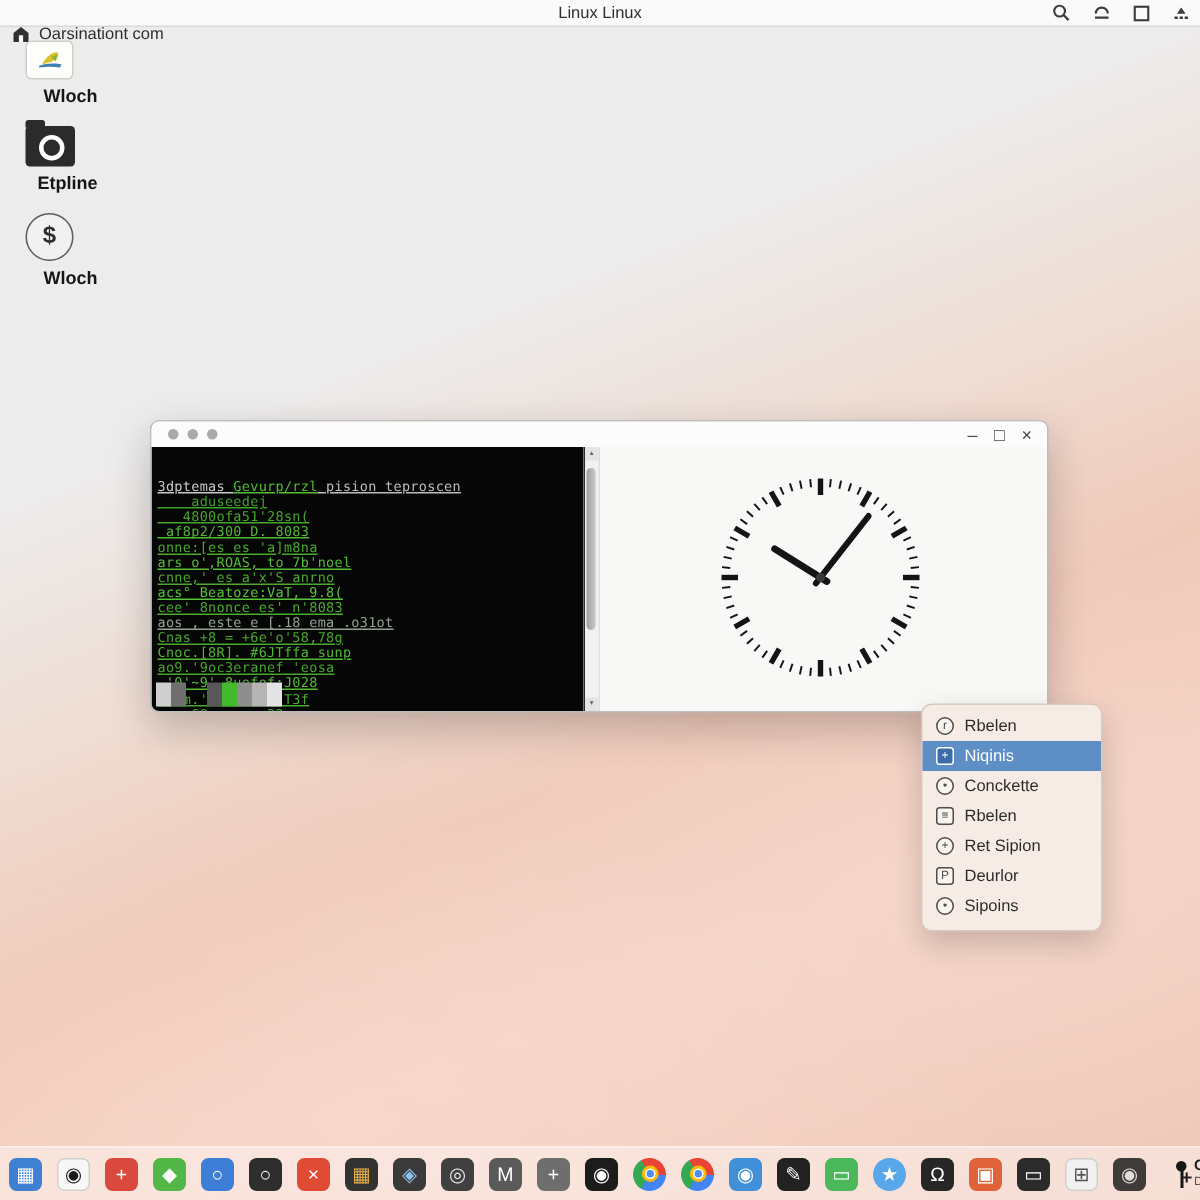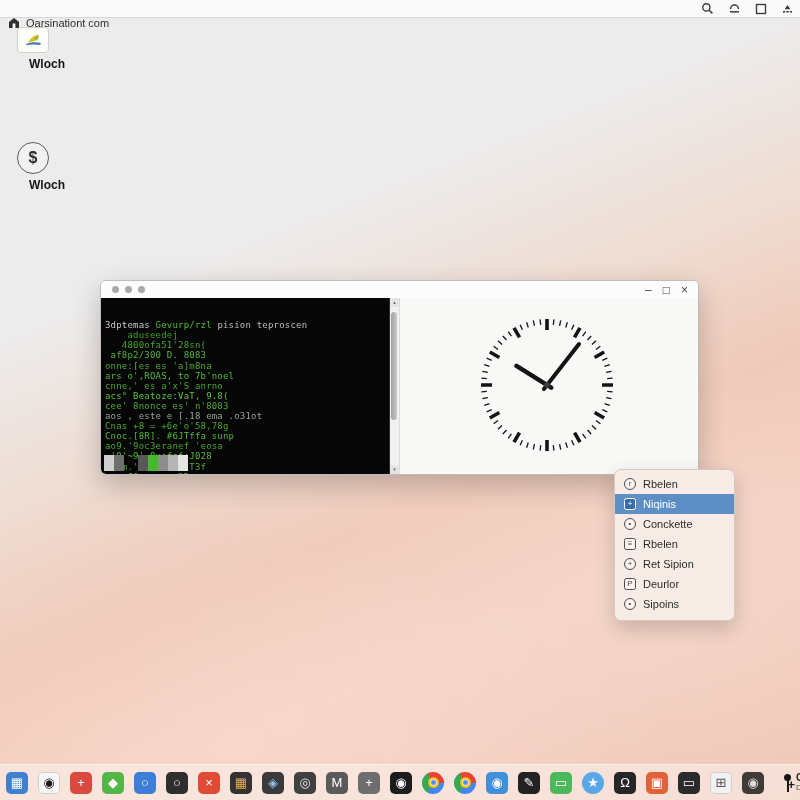--- a/index.html
+++ b/index.html
@@ -30,21 +30,21 @@
     border:1px solid #bdbdbd;border-radius:6px;box-shadow:0 10px 28px rgba(0,0,0,0.22);
     display:flex;flex-direction:column;overflow:hidden;}
   #win-titlebar{height:17px;background:#fcfcfc;display:flex;align-items:center;flex:0 0 17px;}
   .dots{display:flex;gap:6px;padding-left:11px;}
   .dot{width:7px;height:7px;border-radius:50%;background:#a9a9a9;}
   .winctl{margin-left:auto;display:flex;gap:11px;padding-right:10px;color:#4a4a4a;font-size:12px;line-height:12px;}
   .winctl span{cursor:default;}
   #win-body{flex:1;display:flex;min-height:0;}
   #terminal{width:284px;background:#060606;position:relative;padding:2px 0 0 4px;overflow:hidden;
     font-family:"DejaVu Sans Mono","Liberation Mono",monospace;font-size:9px;line-height:10.1px;white-space:pre;}
-  .t-line span{letter-spacing:0.2px;}
+  .t-line span{letter-spacing:0.2px;text-decoration:underline;}
   #palette{position:absolute;left:3px;bottom:3px;display:flex;align-items:flex-end;}
   #palette .grp{display:flex;margin-right:14px;}
   #palette .sq{width:10px;height:16px;}
   #t-scroll{width:9px;background:#f1f1f1;border-left:1px solid #2a2a2a;position:relative;}
   #t-scroll .thumb{position:absolute;left:1px;top:14px;width:6px;height:108px;background:linear-gradient(90deg,#9f9f9f,#c9c9c9);border-radius:3px;}
   #t-scroll .cap{position:absolute;left:0;width:9px;height:9px;background:#e4e4e4;font-size:5px;color:#666;text-align:center;line-height:9px;}
   #clockpane{flex:1;background:#f8f8f7;border-left:1px solid #ddd;position:relative;}
   #clockpane svg{position:absolute;left:72px;top:12px;}
   
   #startmenu{position:absolute;left:614px;top:469px;width:119px;background:#f7ece5;
@@ -86,20 +86,21 @@
 <div id="desktop">
 
   <div id="topbar">
     <div class="appname">
       <svg width="12" height="12" viewBox="0 0 12 12">
         <path d="M1 5 L6 1 L11 5 L11 11 L1 11 Z" fill="#2f2f2f"></path>
         <rect x="4.6" y="6.5" width="2.8" height="4.5" fill="#fafafa"></rect>
       </svg>
       <span>Oarsinationt com</span>
     </div>
+    <div class="title">Linux Linux</div>
     <div class="right">
       <svg width="13" height="13" viewBox="0 0 13 13">
         <circle cx="5.4" cy="5.4" r="3.6" fill="none" stroke="#3c3c3c" stroke-width="1.4"></circle>
         <line x1="8.2" y1="8.2" x2="11.4" y2="11.4" stroke="#3c3c3c" stroke-width="1.5"></line>
       </svg>
       <svg width="13" height="13" viewBox="0 0 13 13">
         <path d="M2.5 7 A4 4 0 0 1 10.5 7" fill="none" stroke="#3c3c3c" stroke-width="1.5"></path>
         <line x1="2" y1="9.8" x2="11" y2="9.8" stroke="#3c3c3c" stroke-width="1.5"></line>
       </svg>
       <svg width="12" height="12" viewBox="0 0 12 12">
@@ -120,20 +121,26 @@
         <svg width="30" height="24" viewBox="0 0 30 24">
           <path d="M10 15 C13 9 18 6 21 7 L17 13 Z" fill="#d8c22a"></path>
           <path d="M16 10 L21 8 L19 13 Z" fill="#8db53c"></path>
           <path d="M8 16 C13 14 19 14 23 15 L22 17 C17 16 12 16.5 8 17 Z" fill="#3f7fb5"></path>
         </svg>
       </div>
     </div>
     <div>Wloch</div>
   </div>
 
+  <div class="dicon" style="left:1px;top:84px;">
+    <div class="art">
+        <div class="art-cam"></div>
+      </div>
+    <div>Etpline</div>
+  </div>
 
   <div class="dicon" style="left:1px;top:142px;">
     <div class="art">
         <div class="art-dollar">$</div>
       </div>
     <div>Wloch</div>
   </div>
 
   <div id="win">
     <div id="win-titlebar">

